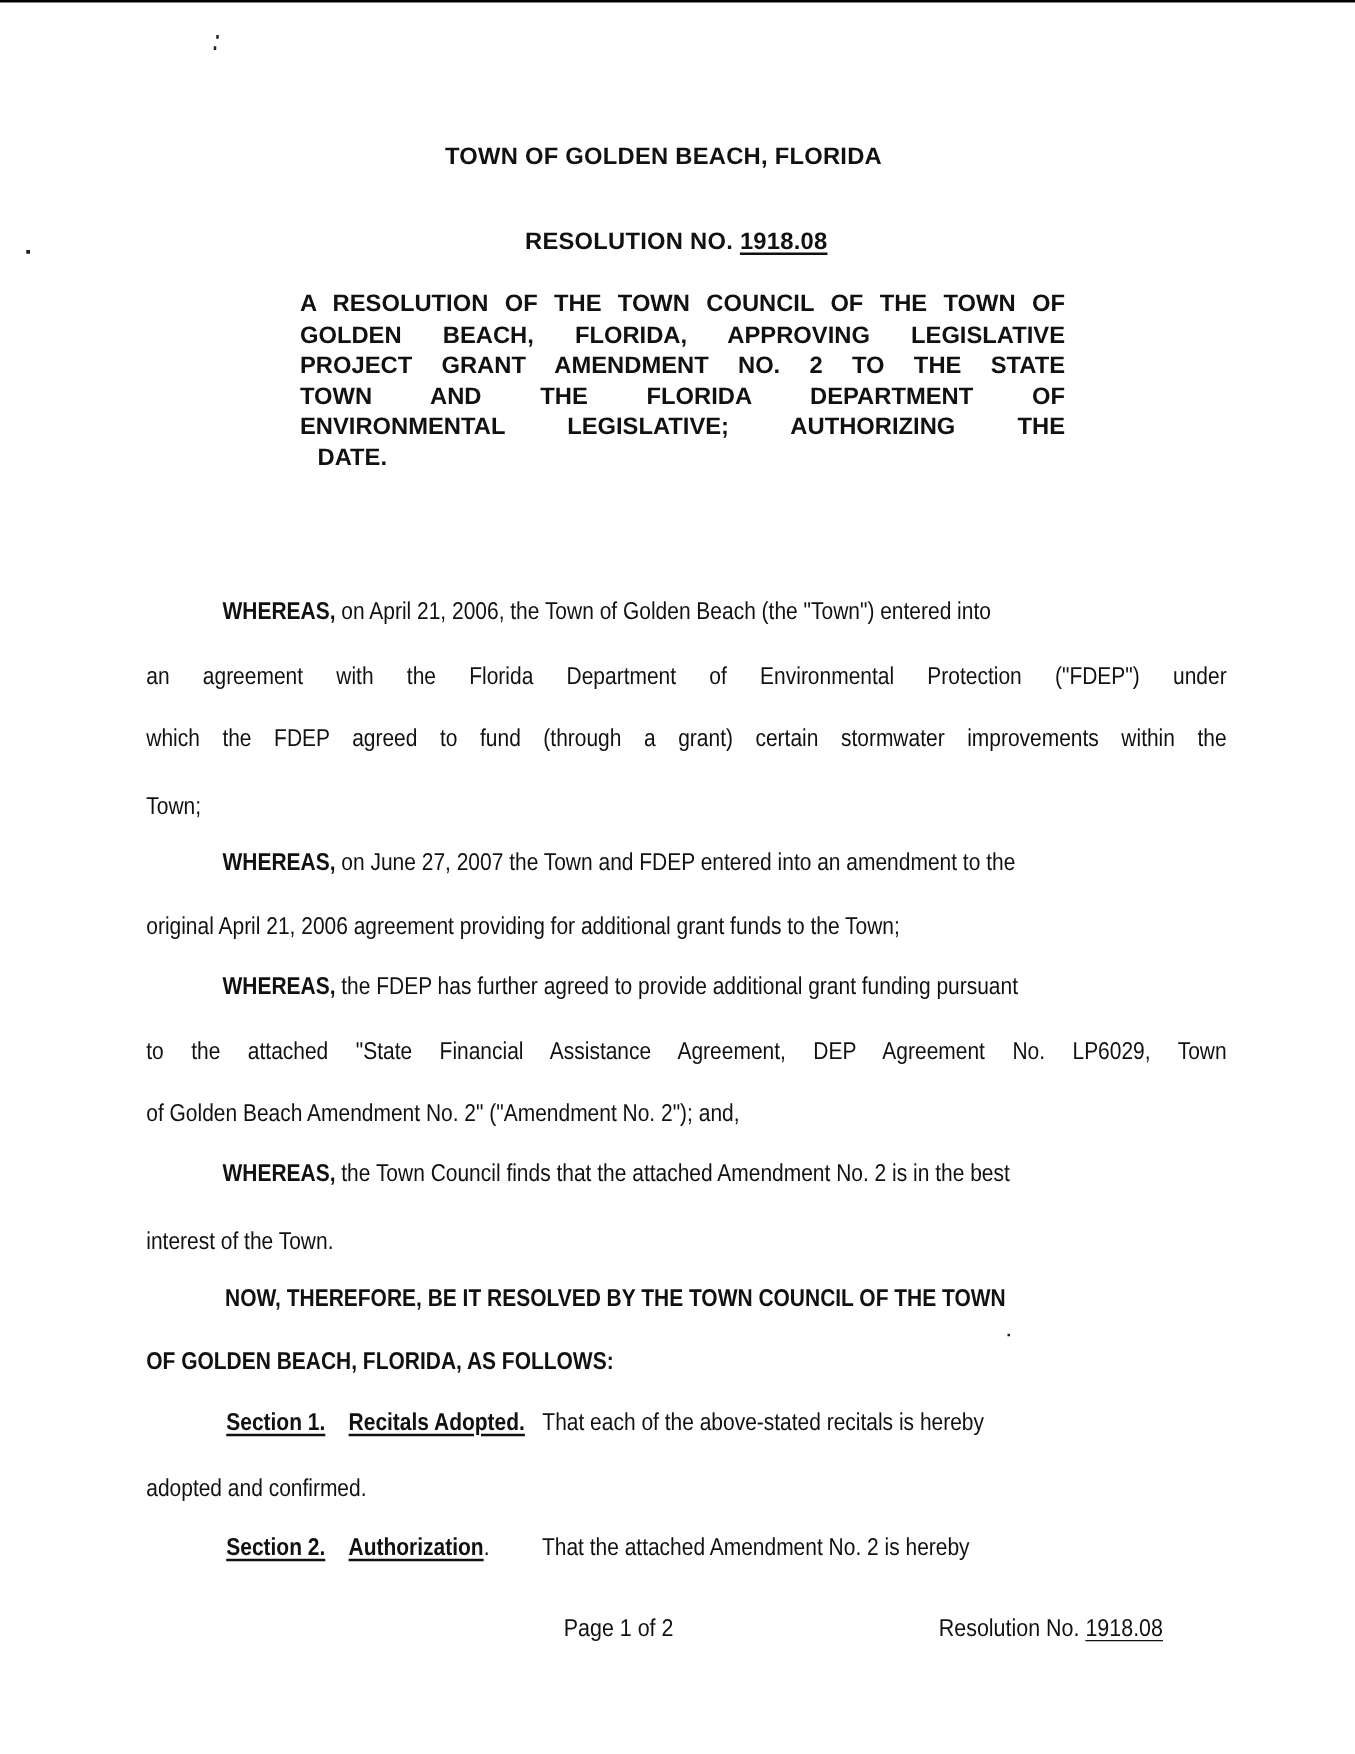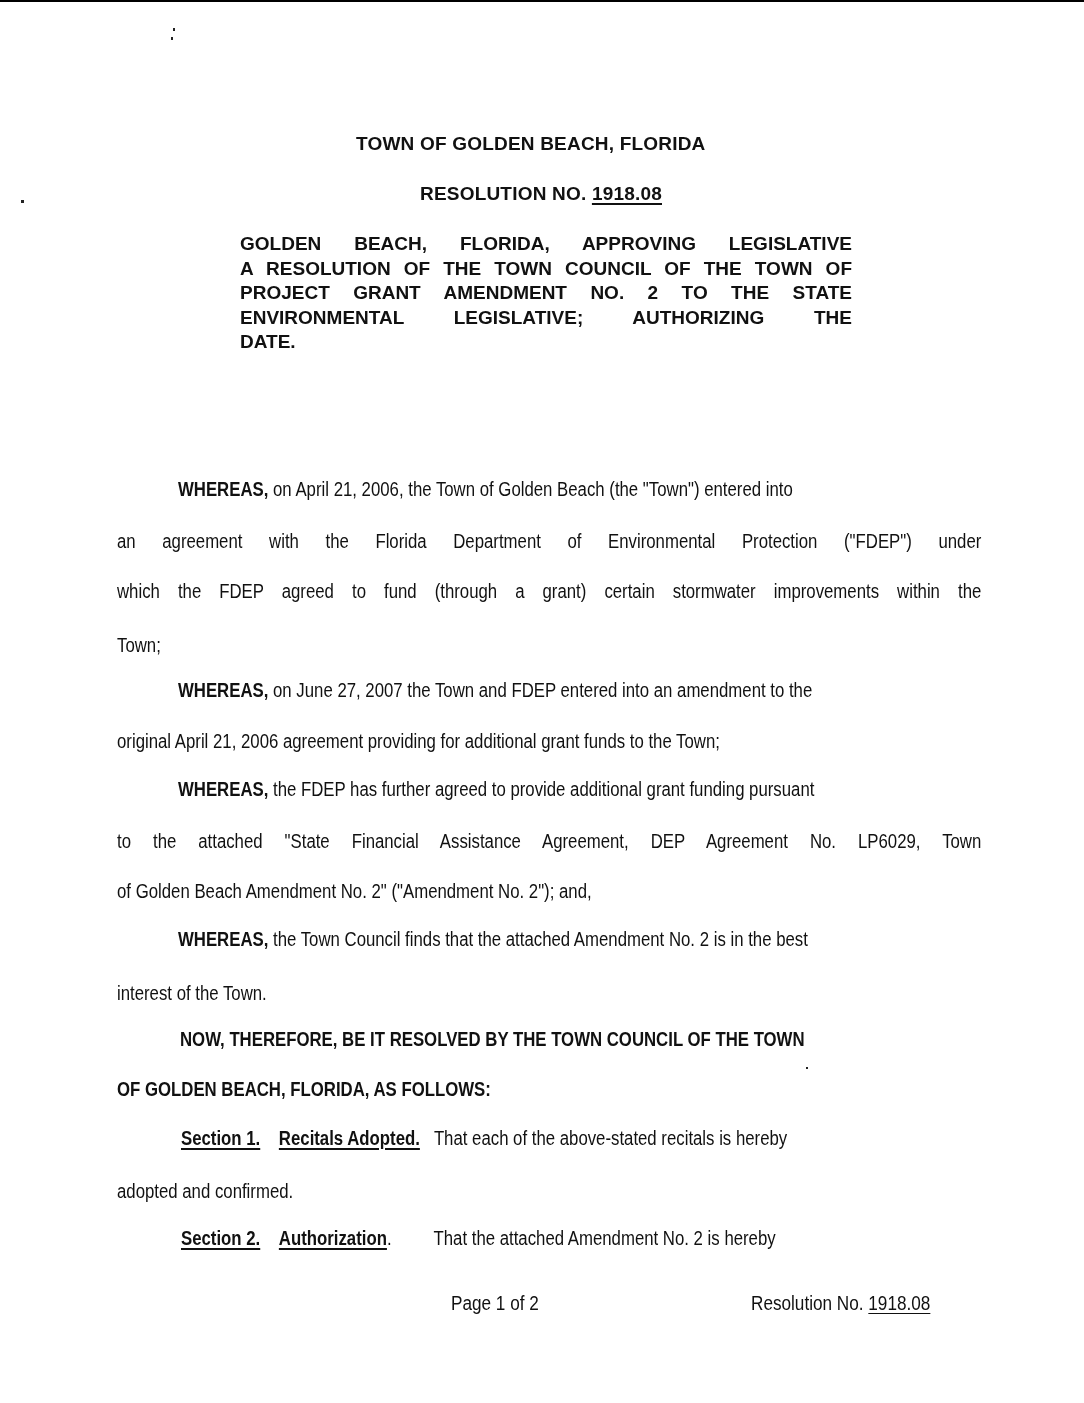--- a/index.html
+++ b/index.html
@@ -7,45 +7,46 @@
          font-family: "Liberation Sans", sans-serif; color: #111; }
   .topline { position: absolute; left: 0; top: 0; width: 1084px; height: 2px; background: #000; }
   .speck { position: absolute; width: 2px; height: 3px; background: #222; }
   .abs { position: absolute; white-space: nowrap; }
   .h1 { font-weight: bold; font-size: 19px; letter-spacing: 0.2px; }
   .u { text-decoration: underline; text-underline-offset: 3px; text-decoration-thickness: 2px; }
   .caption { position: absolute; left: 240px; top: 232px; width: 612px;
              font-weight: bold; font-size: 19px; line-height: 24.6px; text-align: justify;
              text-align-last: left; }
   .caption .line { display: block; text-align: justify; text-align-last: justify; height: 24.6px; }
-  .caption .line.last { text-align-last: left; }
+  .caption .line.last { text-align-last: left; margin-left: 14px; }
   .para-line { position: absolute; font-size: 19.5px; transform: scaleX(0.86); transform-origin: left top;
                white-space: nowrap; }
   .b { font-weight: bold; }
   .full { width: 1005px; text-align: justify; text-align-last: justify; }
   .footer { position: absolute; top: 1292px; font-size: 19.5px; transform: scaleX(0.88); transform-origin: left top; }
 </style>
 </head>
 <body>
 
 <div class="topline"></div>
 <div class="speck" style="left:173px;top:28px;"></div>
 <div class="speck" style="left:171px;top:37px;"></div>
 <div class="speck" style="left:21px;top:200px;width:3px;height:3px;"></div>
 <div class="speck" style="left:806px;top:1067px;width:2px;height:2px;"></div>
 
-<div class="abs h1" style="left:356px;top:133px;">TOWN OF GOLDEN BEACH, FLORIDA</div>
+<div class="abs h1" style="left:356px;top:115px;">TOWN OF GOLDEN BEACH, FLORIDA</div>
 <div class="abs h1" style="left:420px;top:183px;">
   <span>RESOLUTION NO. </span><span class="u">1918.08</span>
 </div>
 
 <div class="caption">
+  <span class="line">A RESOLUTION OF THE TOWN COUNCIL OF THE TOWN OF</span>
   <span class="line">GOLDEN BEACH, FLORIDA, APPROVING LEGISLATIVE</span>
-  <span class="line">A RESOLUTION OF THE TOWN COUNCIL OF THE TOWN OF</span>
   <span class="line">PROJECT GRANT AMENDMENT NO. 2 TO THE STATE</span>
+  <span class="line">TOWN AND THE FLORIDA DEPARTMENT OF</span>
   <span class="line">ENVIRONMENTAL LEGISLATIVE; AUTHORIZING THE</span>
   <span class="line last">DATE.</span>
 </div>
 
 <div class="para-line" style="left:178px;top:478px;">
   <span class="b">WHEREAS,</span><span> on April 21, 2006, the Town of Golden Beach (the "Town") entered into</span>
 </div>
 <div class="para-line full" style="left:117px;top:530px;">an agreement with the Florida Department of Environmental Protection ("FDEP") under</div>
 <div class="para-line full" style="left:117px;top:580px;">which the FDEP agreed to fund (through a grant) certain stormwater improvements within the</div>
 <div class="para-line" style="left:117px;top:634px;">Town;</div>

